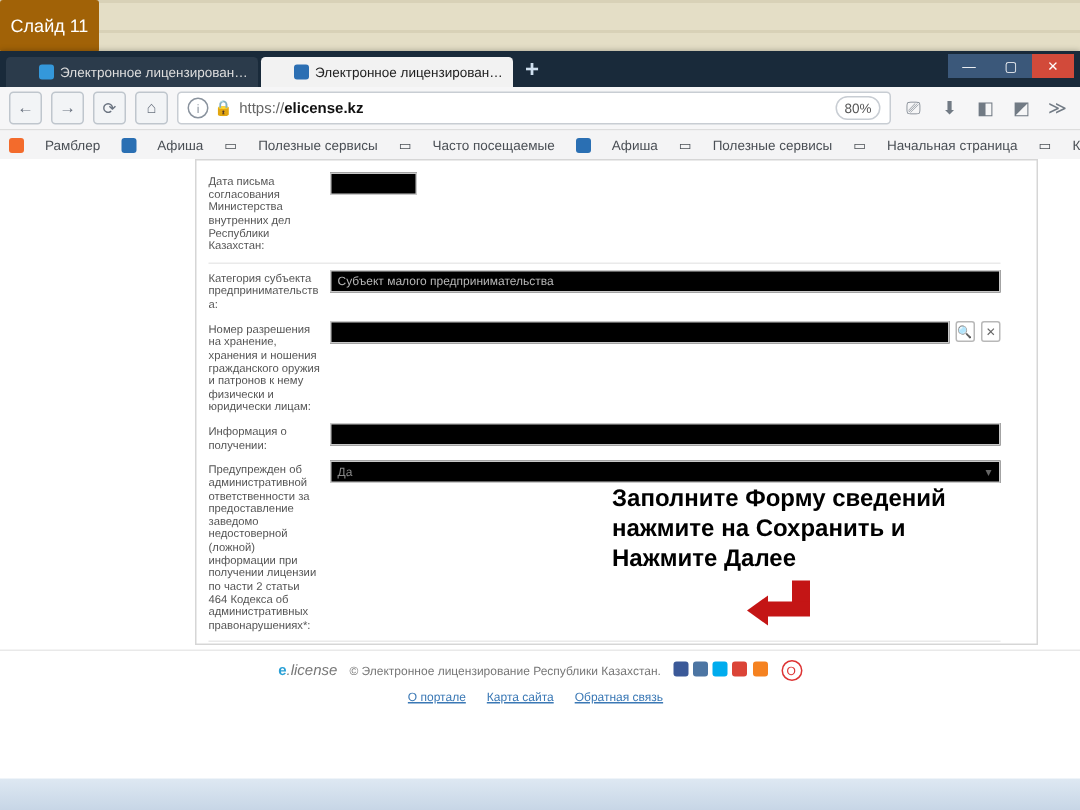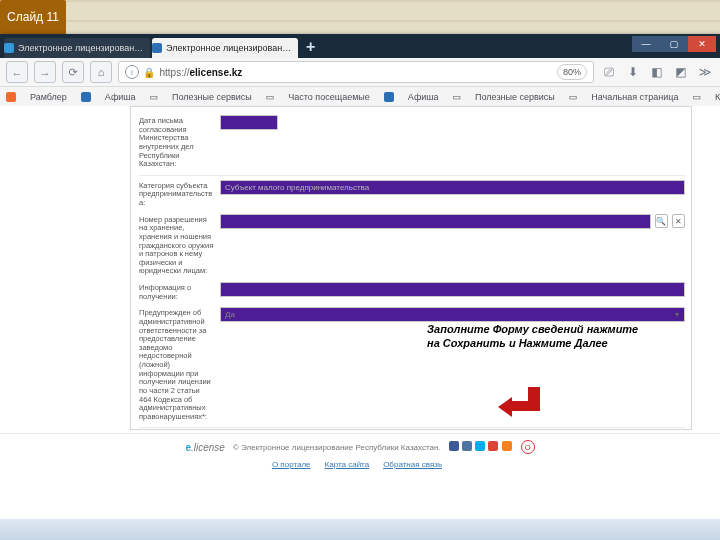--- a/index.html
+++ b/index.html
@@ -9,21 +9,21 @@
     background:
       repeating-linear-gradient(0deg,#e2dcc5 0 18px,#d6cfb6 18px 20px),
       repeating-linear-gradient(90deg,rgba(0,0,0,0.03) 0 2px,transparent 2px 28px);
     filter:contrast(1.02);}
   .slide-badge{position:absolute;top:0;left:0;width:66px;height:35px;background:#a16207;color:#fff;
     display:flex;align-items:center;justify-content:center;text-align:center;font-size:12px;line-height:1.1;border-radius:2px;}
   .browser{position:absolute;left:0;right:0;top:34px;bottom:22px;background:#fff;box-shadow:0 0 4px rgba(0,0,0,0.3);}
   
   .tabs{height:24px;background:#192a3a;display:flex;align-items:flex-end;padding:0 4px;position:relative;}
   .tab{height:20px;border-radius:3px 3px 0 0;display:flex;align-items:center;font-size:9px;
-    color:#ddd;margin-right:2px;max-width:140px;overflow:hidden;white-space:nowrap; padding:0 6px 0 0;}
+    color:#ddd;margin-right:2px;max-width:140px;overflow:hidden;white-space:nowrap; padding:0 6px 0 22px;}
   .tab.active{background:#f2f2f2;color:#222;}
   .tab.inactive{background:#2b3b4b;}
   .tab .ico{width:10px;height:10px;border-radius:2px;margin-right:4px;flex:none;}
   .tab .x{margin-left:6px;font-size:10px;color:#888;}
   .tab .x.light{color:#bbb;}
   .newtab{color:#cfe0ef;font-size:16px;font-weight:bold;padding:0 6px 2px;line-height:18px;cursor:pointer;}
   .winctrl{position:absolute;right:4px;top:2px;display:flex;gap:0;}
   .winctrl div{width:28px;height:16px;display:flex;align-items:center;justify-content:center;color:#fff;font-size:9px;}
   .winmin{background:#3b587a;}
   .winmax{background:#3b587a;}
@@ -35,37 +35,37 @@
   .addr .lock{color:#3a9d3a;margin:0 4px;font-size:10px;}
   .addr .infoc{width:12px;height:12px;border:1px solid #8a939e;border-radius:50%;display:flex;align-items:center;justify-content:center;font-size:8px;color:#8a939e;}
   .addr b{color:#111;font-weight:600;}
   .zoom{border:1px solid #c8cdd3;border-radius:8px;padding:0 5px;font-size:9px;color:#555;height:14px;display:flex;align-items:center;}
   .toolbtn{width:18px;height:18px;display:flex;align-items:center;justify-content:center;color:#717a84;font-size:12px;}
   
   .bkm{height:20px;background:#f4f4f5;border-bottom:1px solid #e0e0e0;display:flex;align-items:center;padding:0 6px;gap:14px;font-size:9px;color:#4a4f55;white-space:nowrap;overflow:hidden;}
   .bkm .bq{width:10px;height:10px;border-radius:2px;flex:none;}
   
   .content{position:absolute;top:72px;left:0;right:0;bottom:42px;overflow:hidden;background:#fff;}
-  .form{position:absolute;left:130px;right:28px;top:0;bottom:46px;border:1px solid #d6d6d6;padding:8px 6px 8px 8px;overflow:hidden;}
+  .form{position:absolute;left:130px;right:28px;top:0;bottom:46px;border:1px solid #d6d6d6;padding:8px 24px 8px 8px;overflow:hidden;}
   .row{display:flex;align-items:flex-start;margin-bottom:6px;}
   .lbl{width:75px;font-size:7.5px;line-height:1.15;color:#555;word-wrap:break-word;padding-top:2px;}
   .fld{flex:1;margin-left:6px;}
-  .inpu{height:15px;border:1px solid #c8c8c8;background:#4c1d95;width:100%;box-sizing:border-box;font-size:8px;padding:0 4px;color:#888;display:flex;align-items:center;overflow:hidden;white-space:nowrap;}
+  .inpu{height:15px;border:1px solid #c8c8c8;background:#000000;width:100%;box-sizing:border-box;font-size:8px;padding:0 4px;color:#888;display:flex;align-items:center;overflow:hidden;white-space:nowrap;}
   .inpu.sm{width:58px;}
   .sel{position:relative;}
   .sel:after{content:"▾";position:absolute;right:5px;top:2px;font-size:8px;color:#666;}
   .miniic{width:12px;height:12px;border:1px solid #b8b8b8;border-radius:2px;margin-left:4px;display:flex;align-items:center;justify-content:center;font-size:8px;color:#666;}
   hr.sep{border:none;border-top:1px solid #eaeaea;margin:4px 0;}
   
   .arrow{position:absolute;left:500px;top:387px;width:40px;height:34px;}
   .arrow .stem{position:absolute;right:0;top:0;width:12px;height:18px;background:#c41515;}
   .arrow .stem2{position:absolute;right:0;top:14px;width:28px;height:10px;background:#c41515;}
   .arrow .head{position:absolute;left:-2px;top:10px;width:0;height:0;border-top:10px solid transparent;border-bottom:10px solid transparent;border-right:14px solid #c41515;}
   
-  .callout{position:absolute;left:427px;top:323px;width:225px;font-size:11px;font-weight:bold;color:#000;line-height:1.25;font-style:italic;}
+  .callout{position:absolute;left:408px;top:323px;width:225px;font-size:16px;font-weight:bold;color:#000;line-height:1.25;}
   
   .footer{position:absolute;left:0;right:0;bottom:0;height:42px;background:#fff;border-top:1px solid #e9e9e9;}
   .footline{display:flex;align-items:center;gap:8px;padding:6px 8px;font-size:8px;color:#777;justify-content:center;}
   .elic{font-style:italic;font-size:10px;}
   .elic b{color:#2aa0d6;font-style:normal;}
   .socials span{display:inline-block;width:10px;height:10px;border-radius:2px;margin-right:1px;}
   .footlinks a{color:#3a78b5;text-decoration:underline;margin-right:6px;}
   
   .taskbar{position:absolute;left:0;right:0;bottom:0;height:22px;background:linear-gradient(#dfe9f3,#c7d6e6);box-shadow:inset 0 1px 0 #fff;}
 </style>

